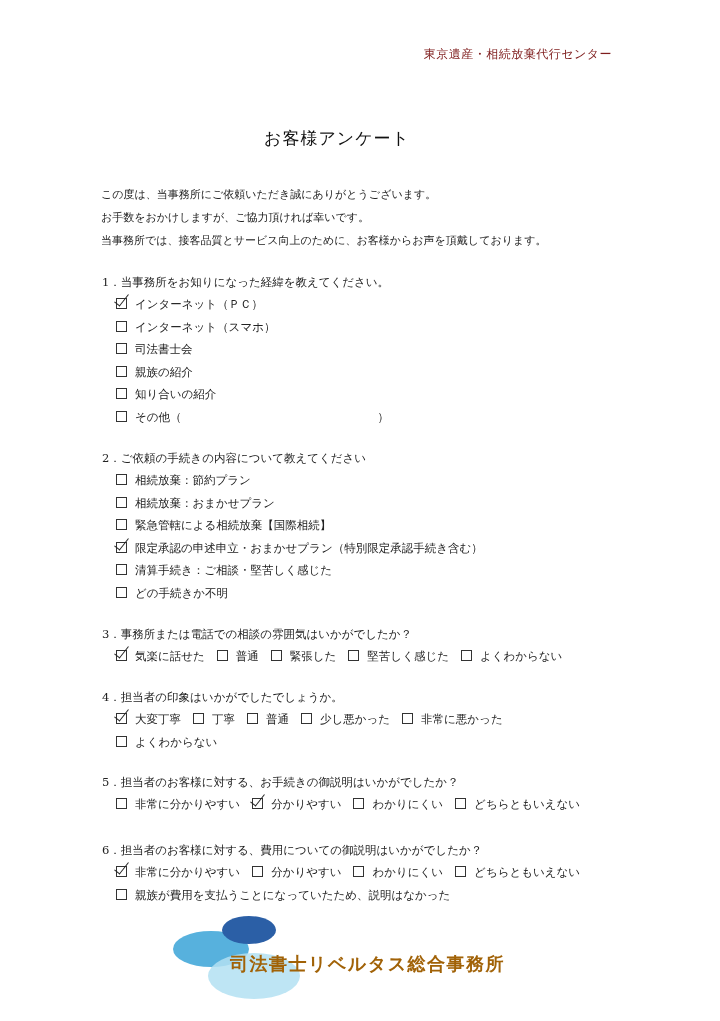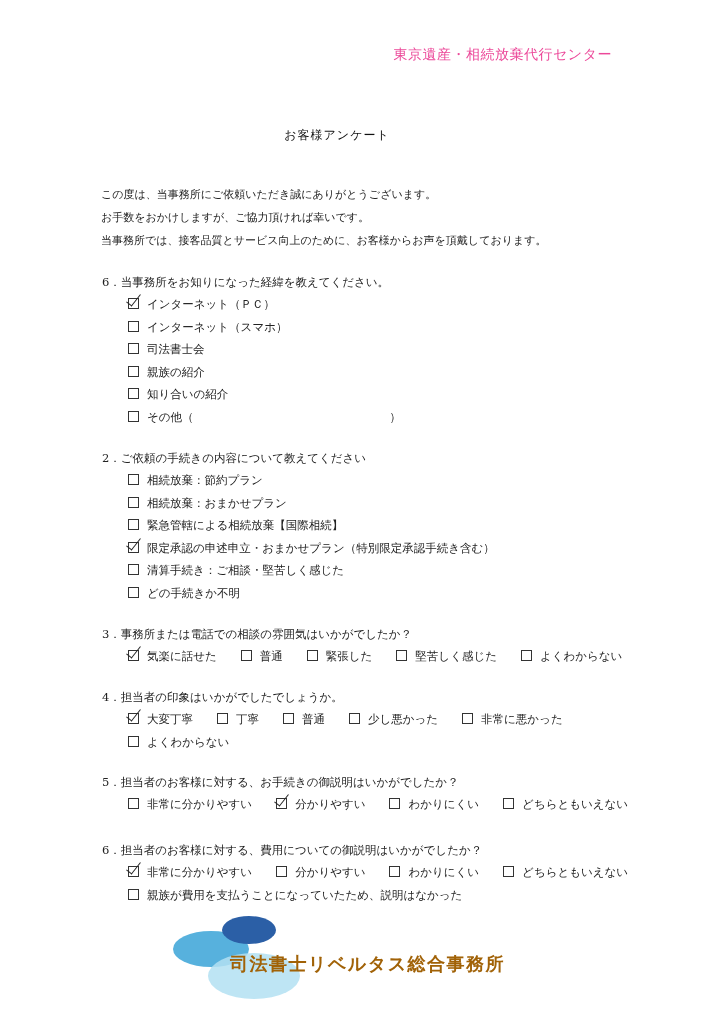--- a/index.html
+++ b/index.html
@@ -2,33 +2,33 @@
 <html><head>
 <meta charset="utf-8">
 <style>
   html, body { margin: 0; padding: 0; }
   body {
     width: 720px; height: 1021px; background: #ffffff; position: relative; overflow: hidden;
     font-family: "DejaVu Serif", "Liberation Serif", serif; color: #1a1a1a;
   }
   .page { position: absolute; inset: 0; }
   .org-header {
-    position: absolute; top: 46px; right: 108px; font-size: 14px; letter-spacing: 0.5px;
-    font-family: "DejaVu Sans", "Liberation Sans", sans-serif; color: #ec4899;
+    position: absolute; top: 46px; right: 108px; font-size: 12px; letter-spacing: 0.5px;
+    font-family: "DejaVu Sans", "Liberation Sans", sans-serif; color: #7f1d1d;
   }
   .doc-title {
     position: absolute; top: 127px; left: 0; width: 674px; text-align: center;
-    font-size: 12px; letter-spacing: 1px; font-family: "DejaVu Sans", sans-serif; color: #111;
+    font-size: 17px; letter-spacing: 1px; font-family: "DejaVu Sans", sans-serif; color: #111;
   }
   .intro { position: absolute; top: 183px; left: 101px; font-size: 11px; line-height: 23px; color: #222; }
   .intro p { margin: 0; }
   .question { position: absolute; left: 102px; font-size: 11.5px; color: #222; }
   .q-title { height: 22px; line-height: 22px; }
   .opt-row { height: 22.5px; line-height: 22.5px; padding-left: 14px; white-space: nowrap; }
-  .opt { display: inline-block; margin-right: 12px; margin-left: 12px; }
+  .opt { display: inline-block; margin-right: 12px; }
   .box {
     display: inline-block; width: 9px; height: 9px; border: 1px solid #333; vertical-align: -1px;
     margin-right: 8px; position: relative;
   }
   .box.checked::after {
     content: ""; position: absolute; left: 1px; top: -8px; width: 6px; height: 14px;
     border-right: 1.6px solid #222; border-bottom: 1.6px solid #222; transform: rotate(38deg);
   }
   .paren-gap { display: inline-block; width: 196px; }
   .logo { position: absolute; left: 170px; top: 914px; width: 380px; height: 95px; }
@@ -48,21 +48,21 @@
   <div class="org-header">東京遺産・相続放棄代行センター</div>
   <div class="doc-title">お客様アンケート</div>
 
   <div class="intro">
     <p>この度は、当事務所にご依頼いただき誠にありがとうございます。</p>
     <p>お手数をおかけしますが、ご協力頂ければ幸いです。</p>
     <p>当事務所では、接客品質とサービス向上のために、お客様からお声を頂戴しております。</p>
   </div>
 
   <div class="question" style="top:271px;">
-    <div class="q-title">6．当事務所をお知りになった経緯を教えてください。</div>
+    <div class="q-title">1．当事務所をお知りになった経緯を教えてください。</div>
     <div class="opt-row"><span class="opt"><span class="box checked"></span><span>インターネット（ＰＣ）</span></span></div>
     <div class="opt-row"><span class="opt"><span class="box"></span><span>インターネット（スマホ）</span></span></div>
     <div class="opt-row"><span class="opt"><span class="box"></span><span>司法書士会</span></span></div>
     <div class="opt-row"><span class="opt"><span class="box"></span><span>親族の紹介</span></span></div>
     <div class="opt-row"><span class="opt"><span class="box"></span><span>知り合いの紹介</span></span></div>
     <div class="opt-row"><span class="opt"><span class="box"></span><span>その他（</span><span class="paren-gap"></span><span>）</span></span></div>
   </div>
 
   <div class="question" style="top:447px;">
     <div class="q-title">2．ご依頼の手続きの内容について教えてください</div>

